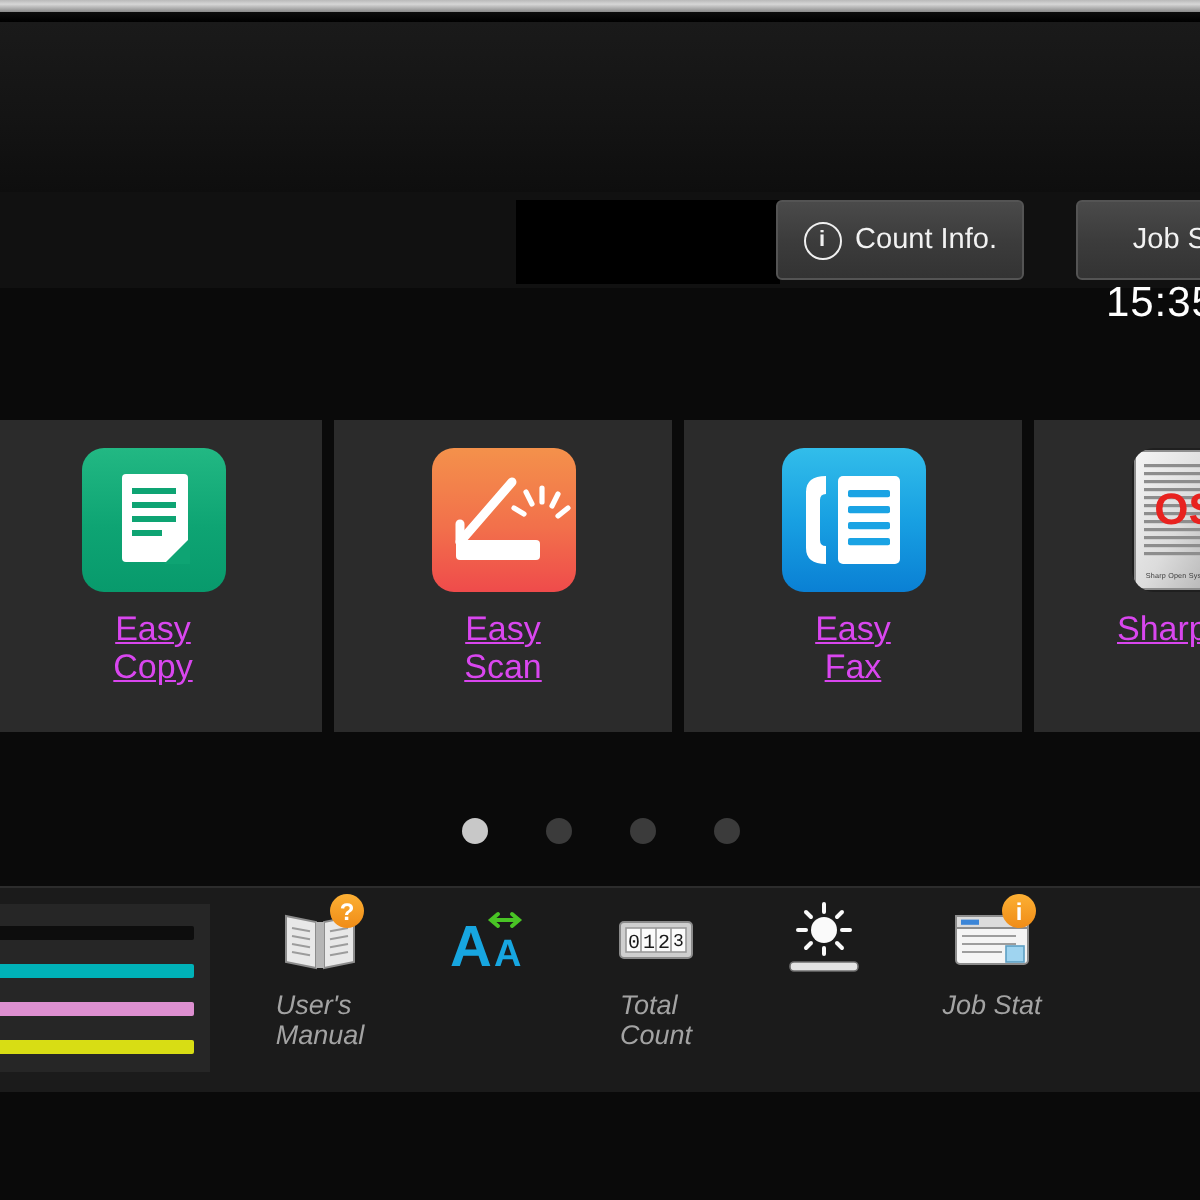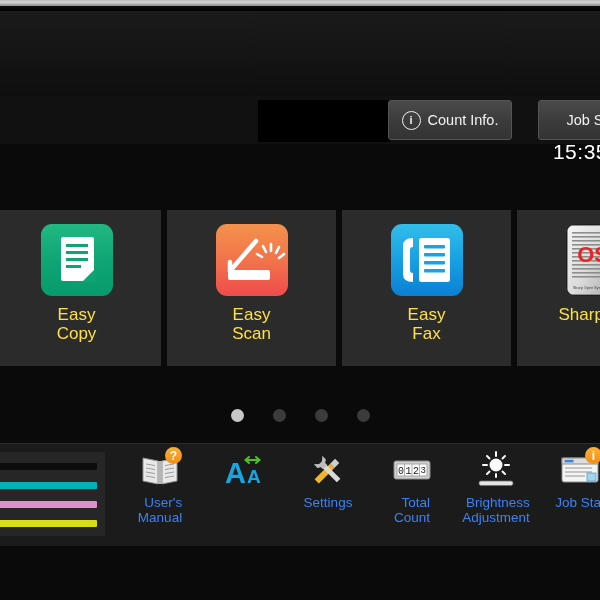--- a/index.html
+++ b/index.html
@@ -76,22 +76,22 @@
     display: flex; flex-direction: column;
     align-items: center; justify-content: flex-start;
     padding-top: 14px; box-sizing: border-box; flex: none;
     position: relative;
   }
   .tile-icon {
     width: 72px; height: 72px; border-radius: 11px;
     position: relative; overflow: hidden; flex: none;
   }
   .tile-label {
-    margin-top: 9px; color: #fde047; font-size: 17px;
-    text-align: center; line-height: 1.12;
+    margin-top: 9px; color: #d946ef; font-size: 17px;
+    text-align: center; line-height: 1.12; text-decoration: underline;
   }
 
   
   .ic-copy { background: linear-gradient(180deg,#22b883 0%,#0ea473 55%,#089a6c 100%); }
   .ic-copy .doc {
     position: absolute; left: 20px; top: 13px; width: 33px; height: 44px;
     background: #fff; border-radius: 2px;
   }
   .ic-copy .doc::after {
     content: ""; position: absolute; right: -1px; bottom: -1px;
@@ -152,22 +152,22 @@
   }
   .bot-item {
     width: 84px;
     display: flex; flex-direction: column; align-items: center;
     flex: none;
   }
   .bot-ico {
     width: 42px; height: 40px; position: relative; flex: none;
   }
   .bot-label {
-    margin-top: 5px; color: #3b82f6; font-size: 13.5px;
-    text-align: right; line-height: 1.13;
+    margin-top: 5px; color: #a3a3a3; font-size: 13.5px;
+    text-align: left; line-height: 1.13; font-style: italic;
   }
   .badge {
     position: absolute; right: -1px; top: -3px;
     width: 17px; height: 17px; border-radius: 50%;
     background: linear-gradient(180deg,#fcb034 0%,#f08c17 100%);
     color: #fff; font-size: 12px; font-weight: bold;
     display: flex; align-items: center; justify-content: center;
     line-height: 1;
   }
 </style>
@@ -318,35 +318,20 @@
           <text x="24" y="33" font-family="'Liberation Sans',sans-serif" font-size="19" font-weight="bold" fill="#17a6e0">A</text>
           <g stroke="#49c425" stroke-width="2" fill="none" stroke-linecap="round">
             <line x1="23" y1="10" x2="36" y2="10"></line>
             <path d="M26 7 L22.5 10 L26 13"></path>
             <path d="M33 7 L36.5 10 L33 13"></path>
           </g>
         </svg>
       </div>
     </div>
 
-    <div class="bot-item">
-      <div class="bot-ico">
-        <svg width="42" height="40" viewBox="0 0 42 40">
-          <g transform="rotate(45 21 20)">
-            <rect x="18" y="14" width="6" height="22" fill="#f0b823"></rect>
-            <rect x="18" y="7" width="6" height="7" fill="#cfcfcf"></rect>
-          </g>
-          <g transform="rotate(-45 21 20)">
-            <rect x="18.5" y="14" width="5" height="21" fill="#d8d8d8"></rect>
-            <path d="M15 6 L15 11 L18 13 L18 16 L24 16 L24 13 L27 11 L27 6 L23 9.5 L19 9.5 Z" fill="#bdbdbd"></path>
-          </g>
-        </svg>
-      </div>
-      <div class="bot-label">Settings</div>
-    </div>
 
     <div class="bot-item">
       <div class="bot-ico">
         <svg width="42" height="40" viewBox="0 0 42 40">
           <rect x="3" y="11" width="36" height="18" rx="2" fill="#cfcfcf" stroke="#8a8a8a" stroke-width="1"></rect>
           <rect x="6" y="14" width="30" height="12" fill="#fbfbfb" stroke="#9a9a9a" stroke-width="0.8"></rect>
           <g stroke="#9a9a9a" stroke-width="0.8">
             <line x1="13.5" y1="14" x2="13.5" y2="26"></line>
             <line x1="21" y1="14" x2="21" y2="26"></line>
             <line x1="28.5" y1="14" x2="28.5" y2="26"></line>
@@ -370,21 +355,20 @@
             <line x1="8" y1="15" x2="12" y2="15"></line>
             <line x1="30" y1="15" x2="34" y2="15"></line>
             <line x1="12" y1="6" x2="14.5" y2="8.5"></line>
             <line x1="27.5" y1="21.5" x2="30" y2="24"></line>
             <line x1="30" y1="6" x2="27.5" y2="8.5"></line>
             <line x1="14.5" y1="21.5" x2="12" y2="24"></line>
           </g>
           <rect x="4" y="31" width="34" height="4.5" rx="2" fill="#e4e4e4" stroke="#6f6f6f" stroke-width="0.8"></rect>
         </svg>
       </div>
-      <div class="bot-label">Brightness<br>Adjustment</div>
     </div>
 
     <div class="bot-item">
       <div class="bot-ico">
         <svg width="42" height="40" viewBox="0 0 42 40">
           <rect x="3" y="8" width="36" height="24" rx="2" fill="#f4f4f4" stroke="#8d8d8d" stroke-width="1"></rect>
           <rect x="3" y="8" width="36" height="6" fill="#dcdcdc" stroke="#8d8d8d" stroke-width="1"></rect>
           <rect x="5.5" y="9.8" width="9" height="2.6" fill="#3c86d8"></rect>
           <g stroke="#9d9d9d" stroke-width="1.1">
             <line x1="6" y1="18" x2="33" y2="18"></line>

